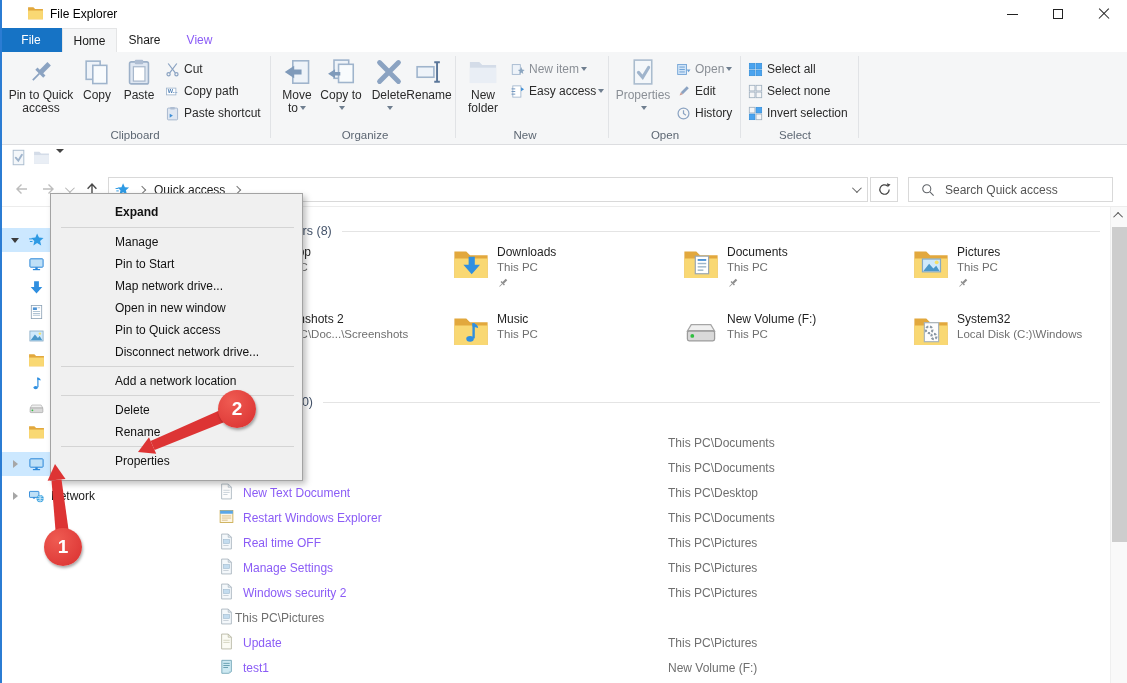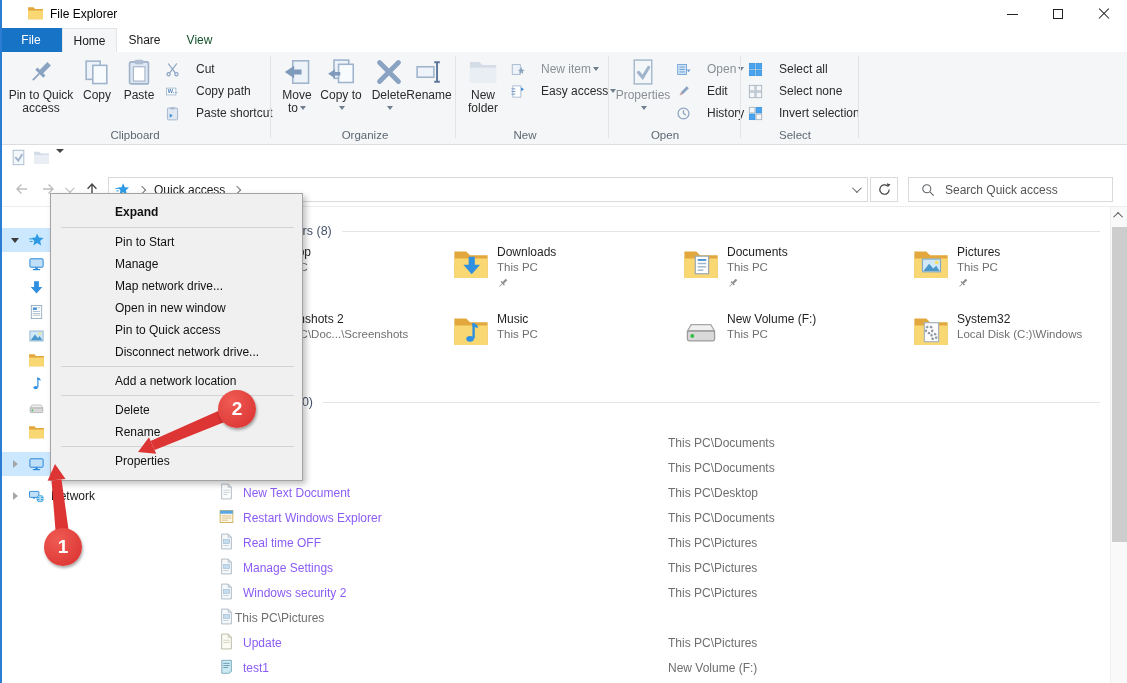--- a/index.html
+++ b/index.html
@@ -19,32 +19,32 @@
   .glyph-close { position:relative; width:12px; height:12px; }
   .glyph-close::before,.glyph-close::after { content:''; position:absolute; left:-1px; top:5px; width:14px; height:1.4px; background:#222; }
   .glyph-close::before { transform:rotate(45deg);} .glyph-close::after { transform:rotate(-45deg);}
 
   
   #tabrow { position:absolute; left:0; top:28px; width:1127px; height:24px; background:#fff; }
   .rtab { position:absolute; top:0; height:24px; display:flex; align-items:center; justify-content:center; }
   #tab-file { left:0; width:62px; background:#1673c5; color:#fff; }
   #tab-home { left:62px; width:55px; background:#f5f6f7; border:1px solid #e4e5e6; border-bottom:none; color:#1a1a1a; }
   #tab-share { left:117px; width:55px; color:#1a1a1a; }
-  #tab-view { left:172px; width:55px; color:#14532d; }
+  #tab-view { left:172px; width:55px; color:#8b5cf6; }
   #ribbon-help { position:absolute; right:8px; top:30px; width:40px; height:20px; display:flex; gap:8px; align-items:center; }
   .chev-up { width:9px; height:9px; border-left:1.5px solid #777; border-top:1.5px solid #777; transform:rotate(45deg) translateY(3px); }
   #help-circle { width:17px; height:17px; border-radius:50%; background:#2c7dd3; color:#fff; font-weight:bold; font-size:11px; display:flex; align-items:center; justify-content:center; }
 
   
   #ribbon { position:absolute; left:0; top:52px; width:1127px; height:93px; background:#f5f6f7; border-bottom:1px solid #dcdde0; }
   .rgroup-label { position:absolute; bottom:3px; font-size:11.5px; color:#5d6773; text-align:center; }
   .rsep { position:absolute; top:4px; width:1px; height:82px; background:#e1e3e6; }
   .bigbtn { position:absolute; top:6px; display:flex; flex-direction:column; align-items:center; text-align:center; color:#2b2b2b; line-height:13px; }
   .bigbtn .bicon { width:30px; height:28px; margin-bottom:3px; }
-  .smallbtn { position:absolute; display:flex; align-items:center; gap:16px; color:#2b2b2b; height:18px; }
+  .smallbtn { position:absolute; display:flex; align-items:center; gap:4px; color:#2b2b2b; height:18px; }
   .smallbtn .sicon { width:15px; height:15px; }
   .dd { display:inline-block; width:0; height:0; border-left:3px solid transparent; border-right:3px solid transparent; border-top:4px solid #6f7e8f; margin-left:2px; vertical-align:2px; }
   .mono-ic { color:#8ba3c2; }
 
   
   #qatrow { position:absolute; left:0; top:145px; width:1127px; height:26px; background:#fff; }
   .qat-ic { position:absolute; top:4px; width:17px; height:17px; }
   #qat-customize { position:absolute; left:56px; top:8px; width:12px; }
   #qat-customize .bar { width:9px; height:1.4px; background:#444; margin:0 auto 1px; }
   #qat-customize .tri { width:0; height:0; margin:0 auto; border-left:4px solid transparent; border-right:4px solid transparent; border-top:4px solid #444; }
@@ -998,25 +998,25 @@
   </div>
 </div>
 
 <div id="ctxmenu">
     <div id="menu-items">
   <div class="menu-item bold">
     <span>Expand</span>
   </div>
 <div class="menu-sep"></div>
   <div class="menu-item">
+    <span>Manage</span>
+  </div>
+
+  <div class="menu-item">
     <span>Pin to Start</span>
-  </div>
-
-  <div class="menu-item">
-    <span>Manage</span>
   </div>
 
   <div class="menu-item">
     <span>Map network drive...</span>
   </div>
 
   <div class="menu-item">
     <span>Open in new window</span>
   </div>
 

